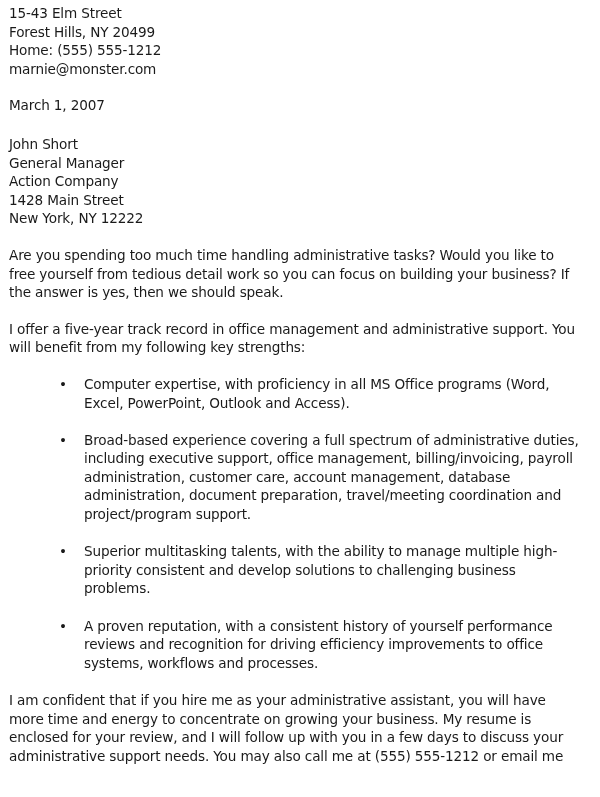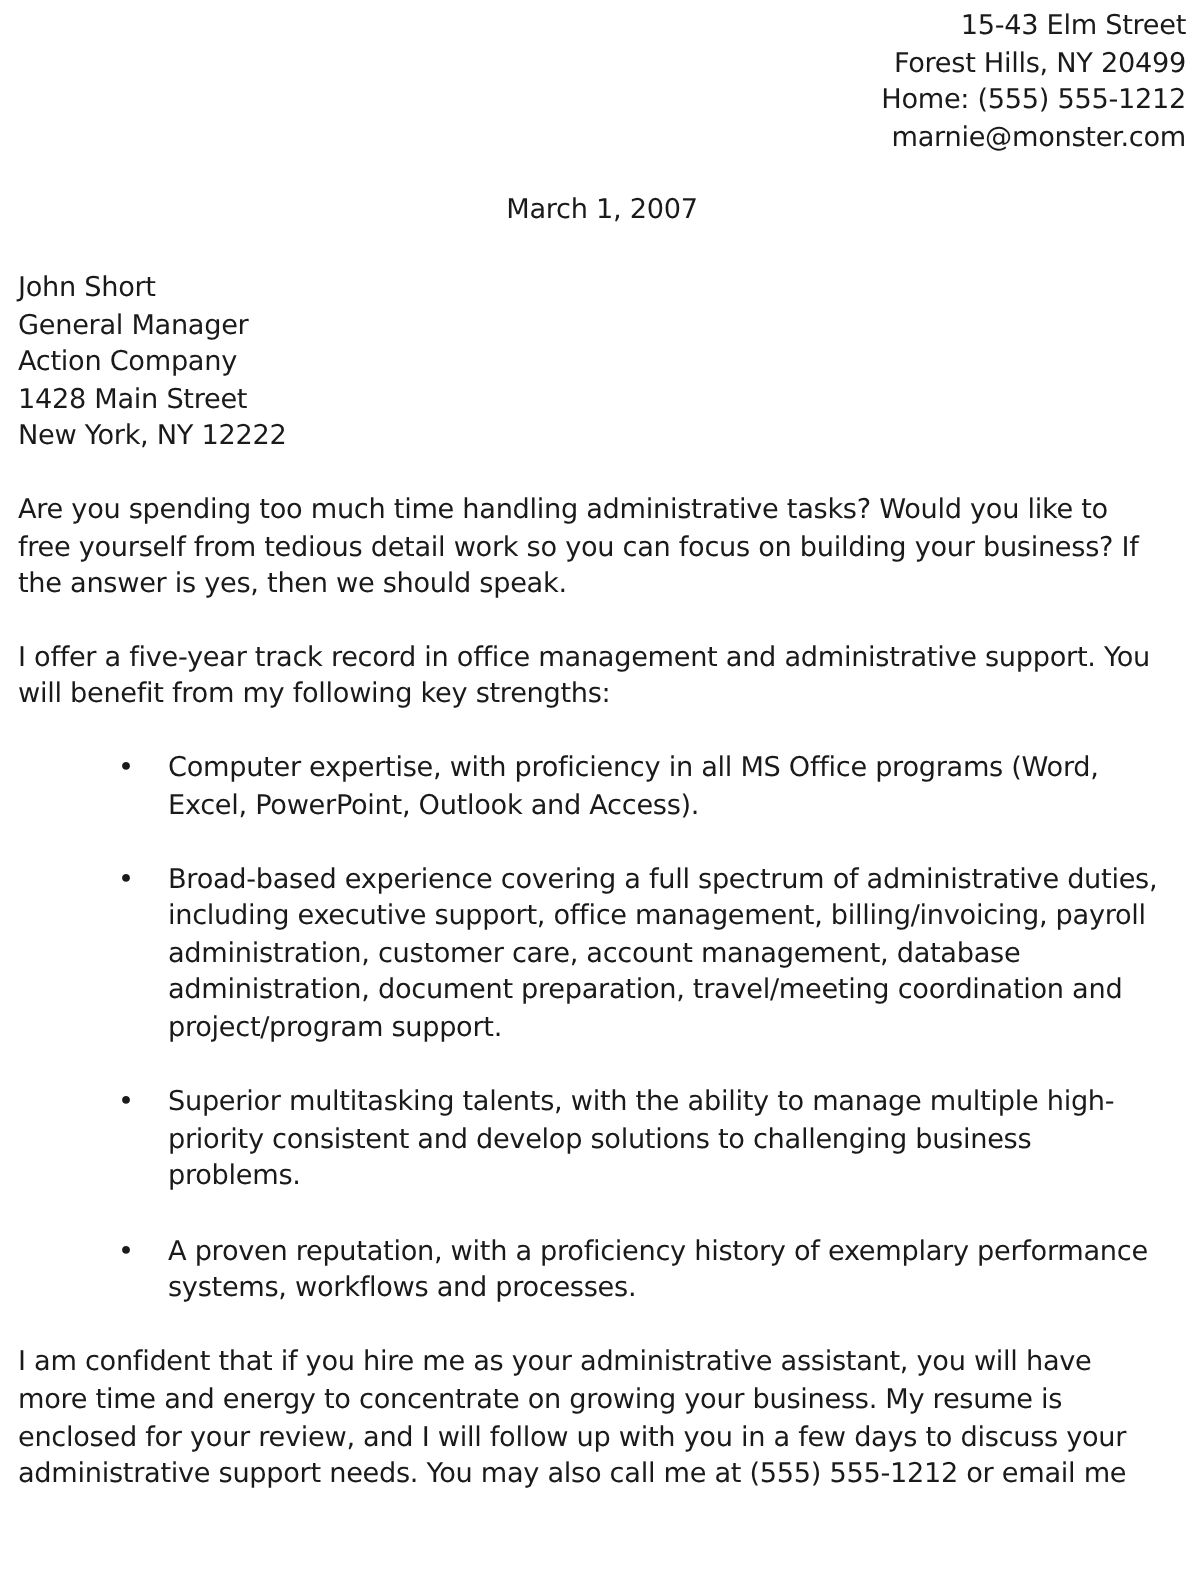--- a/index.html
+++ b/index.html
@@ -3,23 +3,23 @@
   <meta charset="utf-8">
   <style>
     html, body { margin: 0; padding: 0; background: #ffffff; }
     body {
       width: 600px; height: 797px; overflow: hidden; position: relative;
       font-family: "DejaVu Sans", sans-serif;
       font-size: 13.6px; line-height: 18.6px; color: #1a1a1a;
       letter-spacing: -0.15px;
     }
     .letter { position: absolute; left: 9px; top: 4px; width: 590px; }
-    .sender { text-align: right; padding-right: 6px; }
+    .sender { padding-right: 6px; }
     .sender div { white-space: nowrap; }
-    .date { text-align: center; padding-right: 6px; margin-top: 18px; }
+    .date { text-align: left; padding-right: 6px; margin-top: 18px; }
     .recipient { margin-top: 20px; }
     .salutation { margin-top: 19px; }
     p { margin: 18px 0 0 0; }
     ul { margin: 18px 0 0 0; padding: 0; list-style: none; }
     ul li { position: relative; padding-left: 75px; margin-bottom: 18.6px; }
     ul li .bullet { position: absolute; left: 50px; top: 0; }
     .line { display: block; }
   </style>
 </head>
 <body>
@@ -70,21 +70,22 @@
       <span class="line">project/program support.</span>
     </li>
     <li>
       <span class="bullet">•</span>
       <span class="line">Superior multitasking talents, with the ability to manage multiple high-</span>
       <span class="line">priority consistent and develop solutions to challenging business</span>
       <span class="line">problems.</span>
     </li>
     <li>
       <span class="bullet">•</span>
-      <span class="line">A proven reputation, with a proficiency history of exemplary performance</span>
+      <span class="line">A proven reputation, with a consistent history of yourself performance</span>
+      <span class="line">reviews and recognition for driving efficiency improvements to office</span>
       <span class="line">systems, workflows and processes.</span>
     </li>
   </ul>
 
   <p style="margin-top:0">
     <span class="line">I am confident that if you hire me as your administrative assistant, you will have</span>
     <span class="line">more time and energy to concentrate on growing your business. My resume is</span>
     <span class="line">enclosed for your review, and I will follow up with you in a few days to discuss your</span>
     <span class="line">administrative support needs. You may also call me at (555) 555-1212 or email me</span>
 

